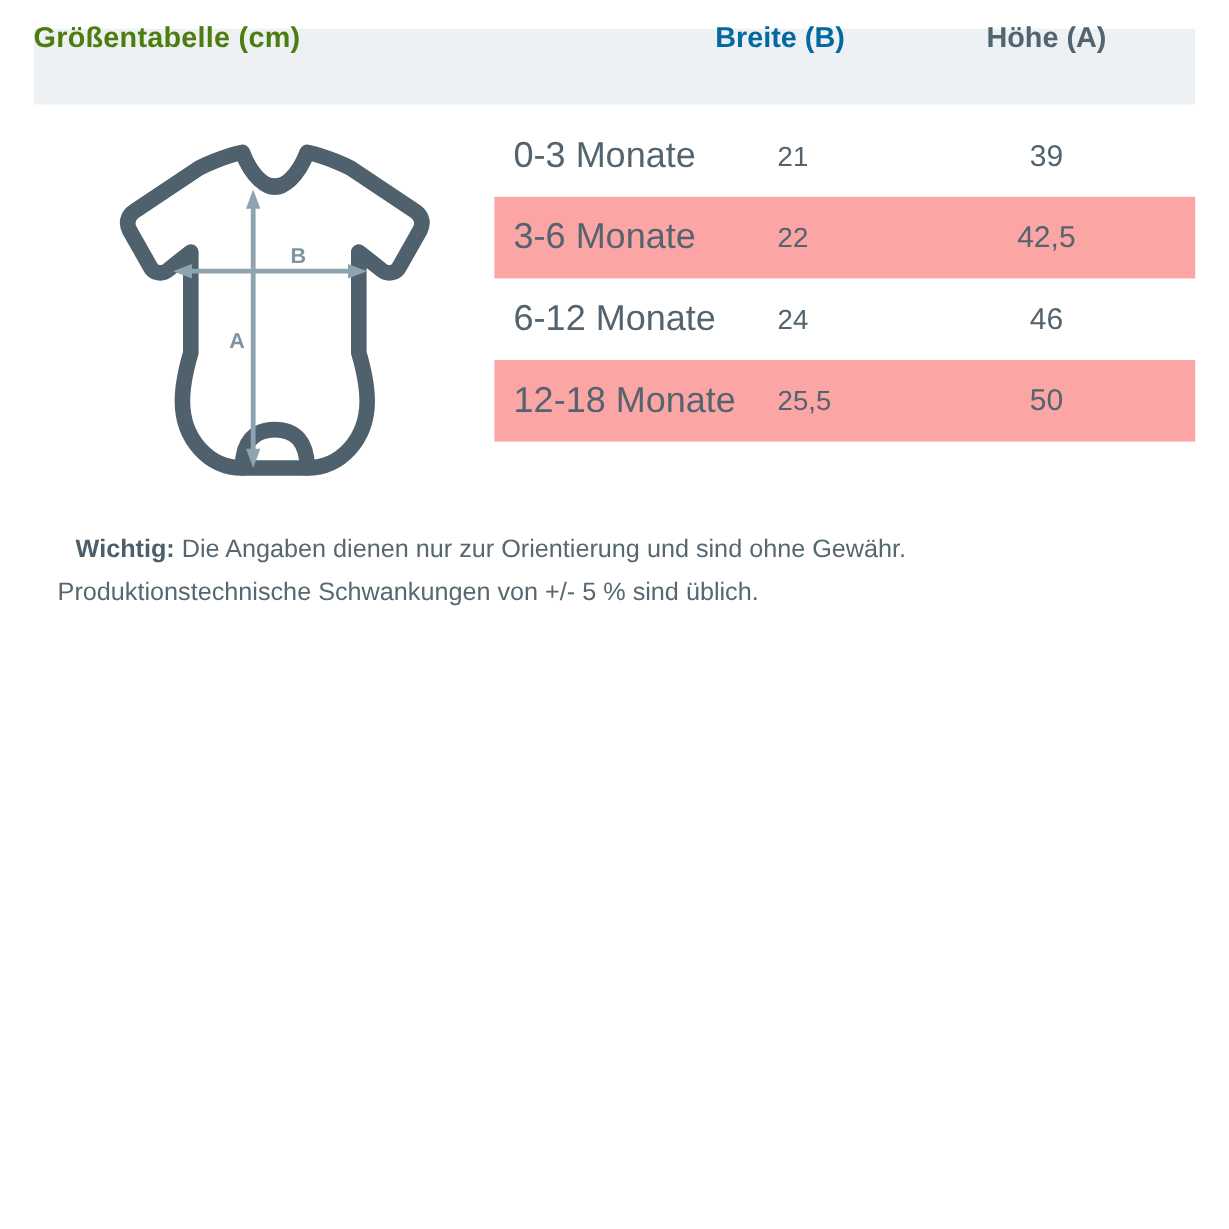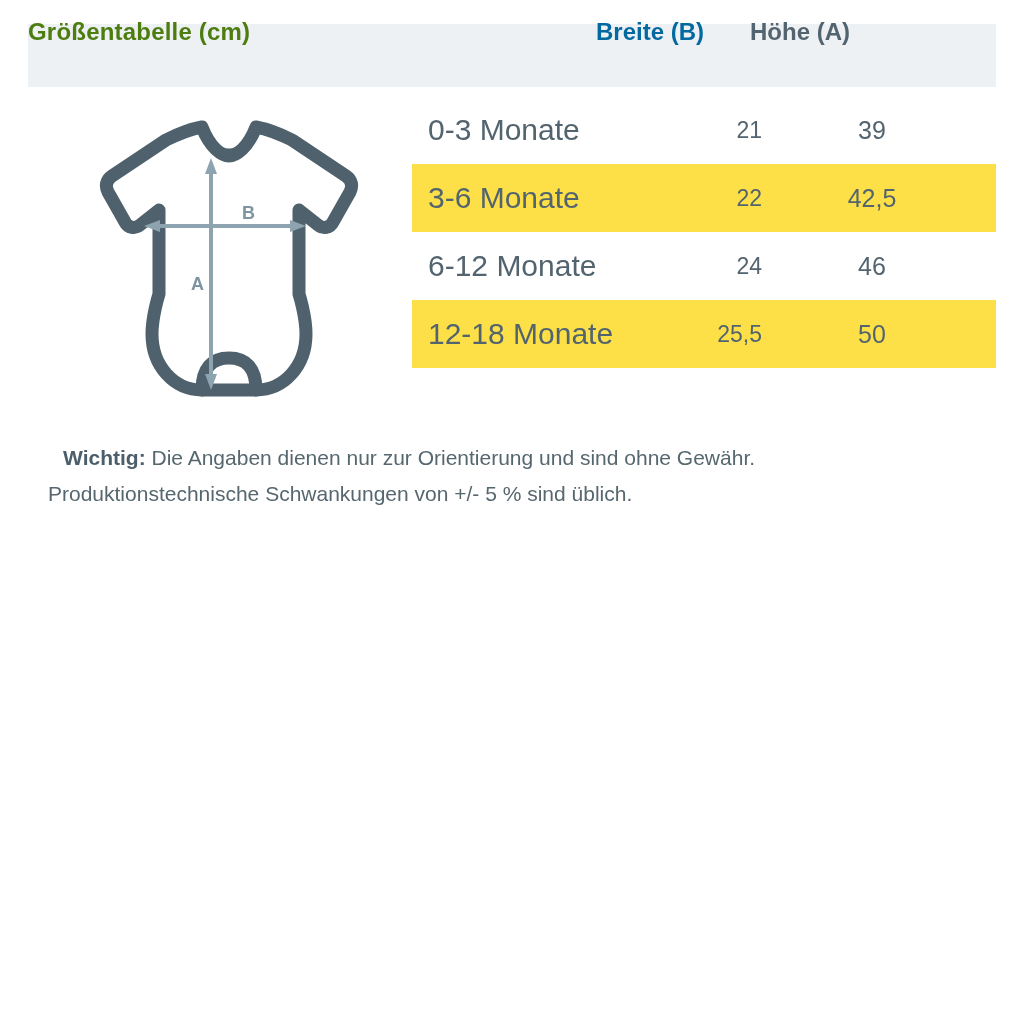--- a/index.html
+++ b/index.html
@@ -53,60 +53,60 @@
     font-size: 24px;
     font-weight: bold;
     color: #0369a1;
     white-space: nowrap;
   }
   .header-col-a {
     position: absolute;
     left: 750px;
     top: 18px;
     width: 172px;
-    text-align: left;
+    text-align: right;
     font-size: 24px;
     font-weight: bold;
     color: #52646f;
     white-space: nowrap;
   }
 
   
   .table {
     position: absolute;
     left: 412px;
     top: 96px;
     width: 584px;
   }
   .row {
     position: relative;
     height: 68px;
     box-sizing: border-box;
   }
   .row.alt {
-    background: #fde047;
+    background: #fca5a5;
   }
   .row .c-size {
     position: absolute;
     left: 16px;
     top: 0;
     height: 68px;
     line-height: 68px;
     font-size: 30px;
     color: #53646f;
     white-space: nowrap;
   }
   .row .c-b {
     position: absolute;
-    left: 220px;
+    left: 236px;
     top: 0;
     width: 130px;
     height: 68px;
     line-height: 68px;
-    text-align: right;
+    text-align: left;
     font-size: 23px;
     color: #53646f;
   }
   .row .c-a {
     position: absolute;
     left: 384px;
     top: 0;
     width: 152px;
     height: 68px;
     line-height: 68px;

